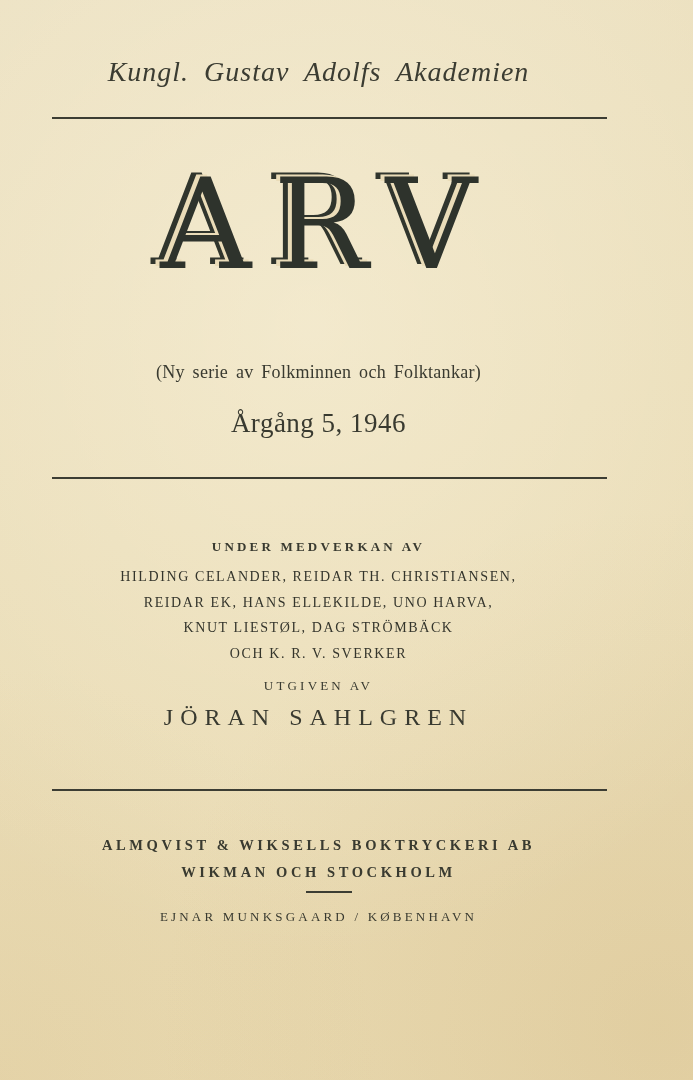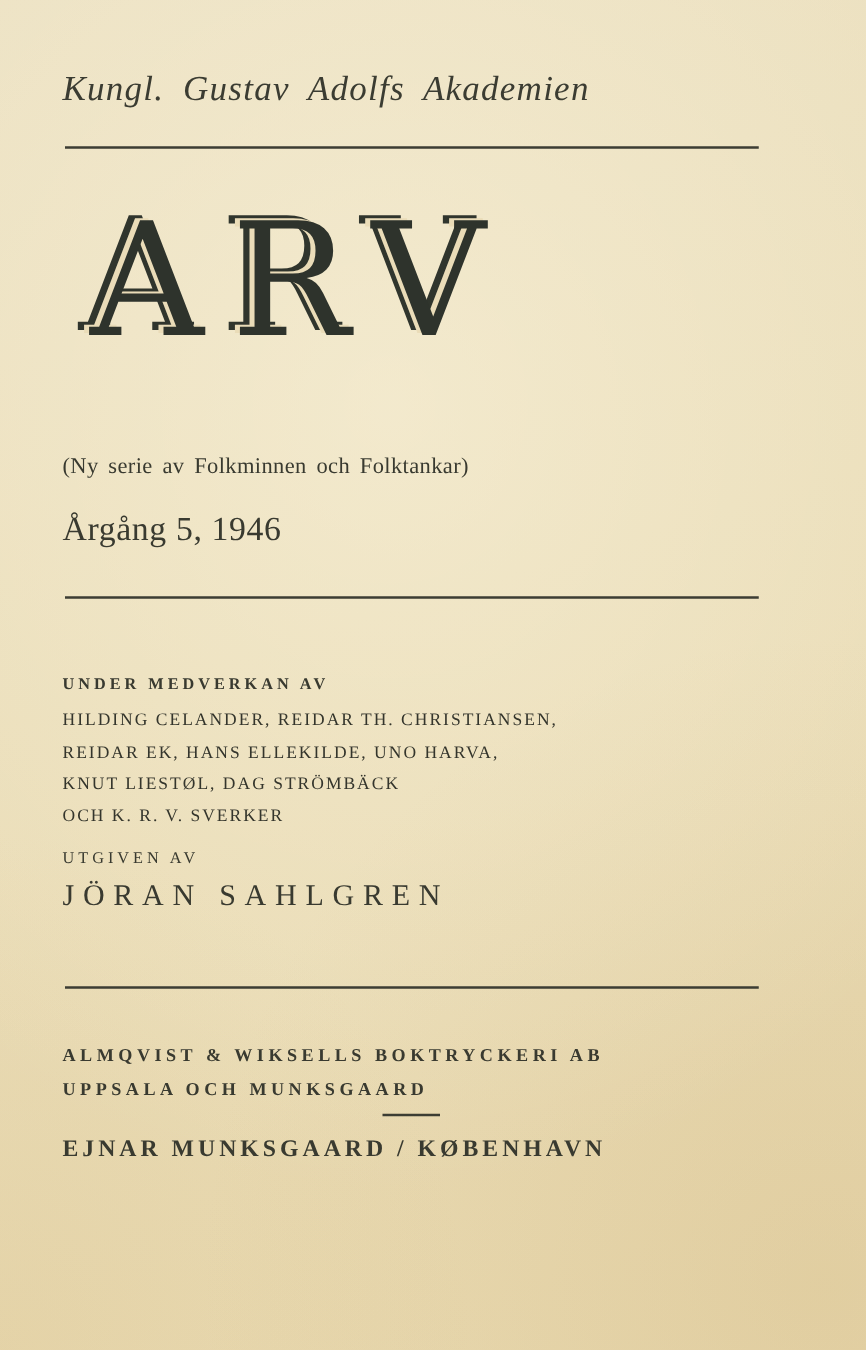--- a/index.html
+++ b/index.html
@@ -11,21 +11,21 @@
   .page {
     position: relative;
     width: 693px; height: 1080px;
     background:
       radial-gradient(ellipse 130% 90% at 45% 30%, rgba(255,250,232,0.40), rgba(255,250,232,0) 65%),
       radial-gradient(ellipse 120% 80% at 95% 95%, rgba(196,164,104,0.20), rgba(196,164,104,0) 60%),
       radial-gradient(ellipse 100% 70% at 0% 100%, rgba(205,176,118,0.16), rgba(205,176,118,0) 55%),
       linear-gradient(163deg, #ece1c2 0%, #eaddb8 45%, #e8d8ae 100%);
     color: #393a30;
   }
-  .band { position: absolute; left: 50px; width: 557px; }
+  .band { position: absolute; left: 40px; width: 557px; text-align: center; }
   .rule {
     position: absolute; left: 52px; width: 555px; height: 2px;
     background: #3c3d33;
   }
   .imprint-top {
     top: 56px;
     font-style: italic;
     font-size: 28px;
     letter-spacing: 1px;
     word-spacing: 7px;
@@ -95,21 +95,21 @@
     top: 864px;
     font-size: 14.5px; font-weight: 700;
     letter-spacing: 3.6px;
   }
   .mini-rule {
     position: absolute; left: 306px; top: 891px;
     width: 46px; height: 2px; background: #3c3d33;
   }
   .distributor {
     top: 909px;
-    font-size: 19px; font-weight: 700;
+    font-size: 13px; font-weight: 400;
     letter-spacing: 3.2px;
   }
 </style>
 </head>
 <body>
 
 <div class="page">
 
   <div class="band imprint-top">Kungl. Gustav Adolfs Akademien</div>
 
@@ -138,19 +138,19 @@
   </div>
 
   <div class="band utgiven-heading">UTGIVEN AV</div>
 
   <div class="band editor-name">JÖRAN SAHLGREN</div>
 
   <div class="rule rule-3"></div>
 
   <div class="band printer">ALMQVIST &amp; WIKSELLS BOKTRYCKERI AB</div>
 
-  <div class="band printer-loc">UPPSALA OCH MUNKSGAARD</div>
+  <div class="band printer-loc">WIKMAN OCH STOCKHOLM</div>
 
   <div class="mini-rule"></div>
 
   <div class="band distributor">EJNAR MUNKSGAARD / KØBENHAVN</div>
 
 </div>
 
 </body></html>

